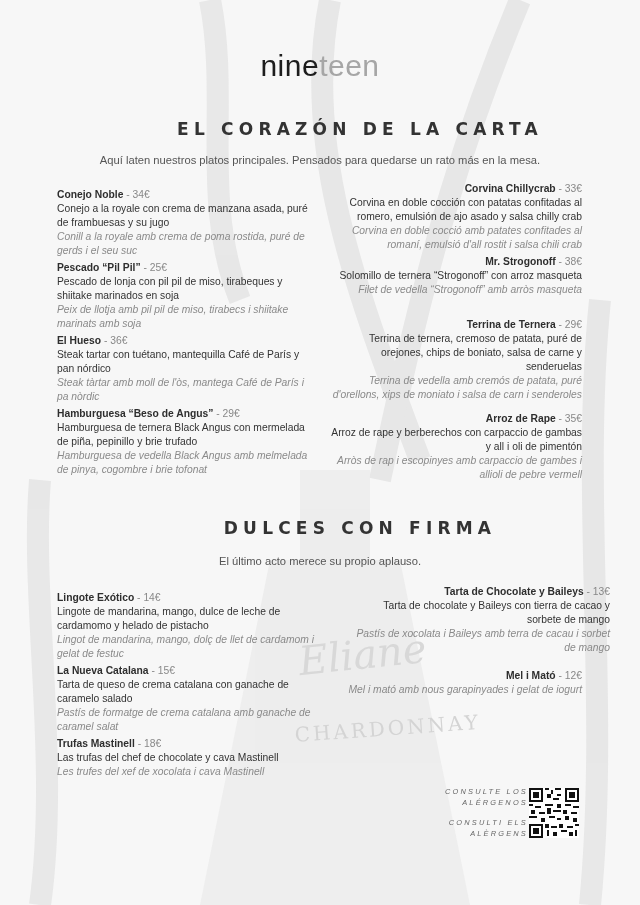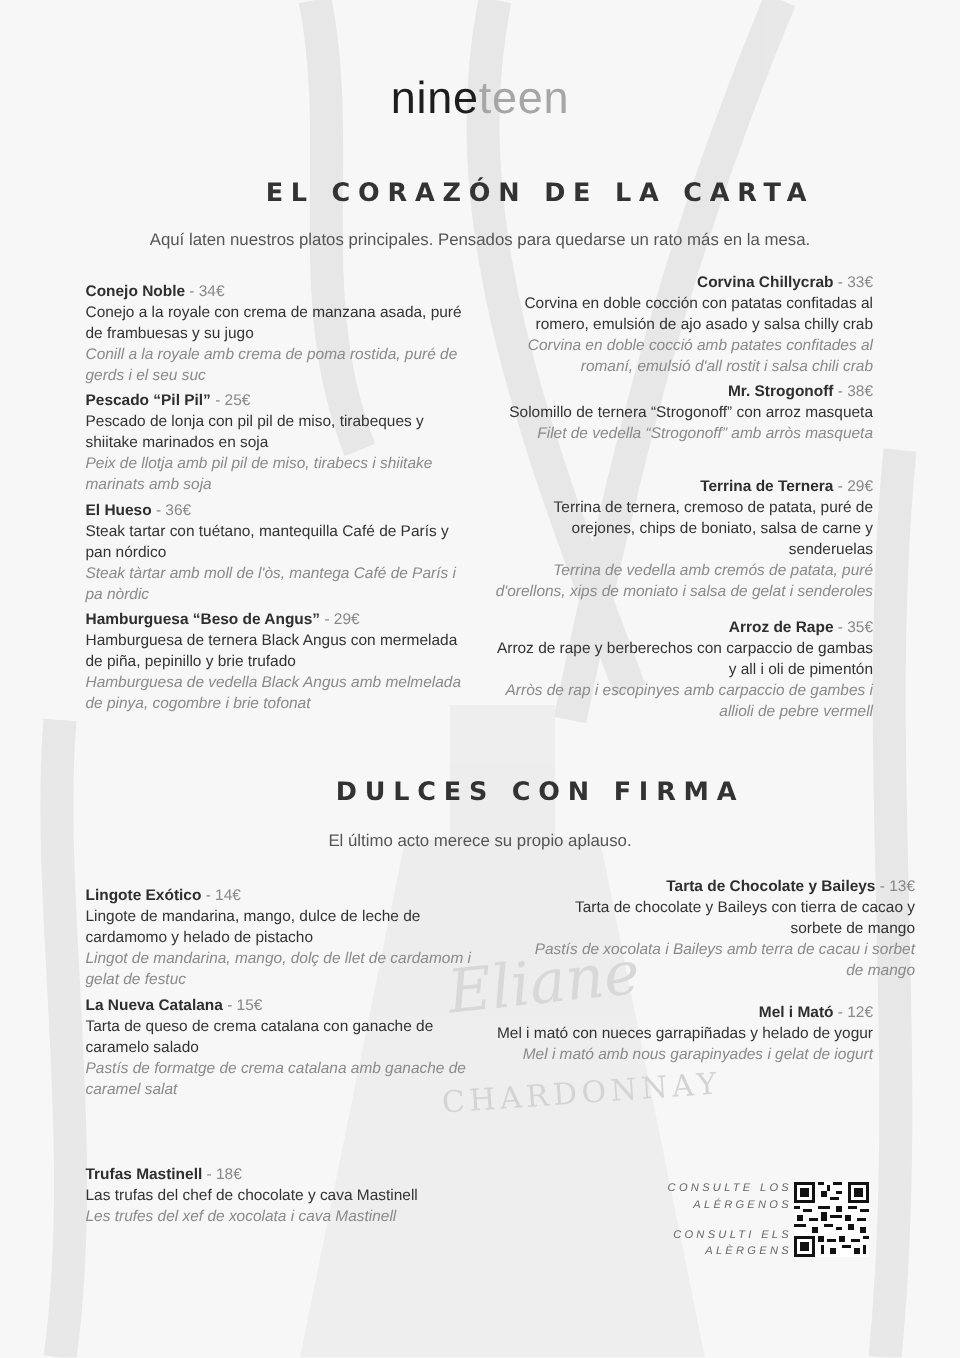--- a/index.html
+++ b/index.html
@@ -108,21 +108,21 @@
       <div class="dish-ca">Corvina en doble cocció amb patates confitades al romaní, emulsió d'all rostit i salsa chili crab</div>
     </div>
     <div class="dish" style="position:absolute; top:255px; width:258px;">
       <div class="dish-head"><span class="dish-name">Mr. Strogonoff</span><span class="dish-price"> - 38€</span></div>
       <div class="dish-es">Solomillo de ternera “Strogonoff” con arroz masqueta</div>
       <div class="dish-ca">Filet de vedella “Strogonoff” amb arròs masqueta</div>
     </div>
     <div class="dish" style="position:absolute; top:318px; width:258px;">
       <div class="dish-head"><span class="dish-name">Terrina de Ternera</span><span class="dish-price"> - 29€</span></div>
       <div class="dish-es">Terrina de ternera, cremoso de patata, puré de orejones, chips de boniato, salsa de carne y senderuelas</div>
-      <div class="dish-ca">Terrina de vedella amb cremós de patata, puré d'orellons, xips de moniato i salsa de gelat i senderoles</div>
+      <div class="dish-ca">Terrina de vedella amb cremós de patata, puré d'orellons, xips de moniato i salsa de carn i senderoles</div>
     </div>
     <div class="dish" style="position:absolute; top:412px; width:258px;">
       <div class="dish-head"><span class="dish-name">Arroz de Rape</span><span class="dish-price"> - 35€</span></div>
       <div class="dish-es">Arroz de rape y berberechos con carpaccio de gambas y all i oli de pimentón</div>
       <div class="dish-ca">Arròs de rap i escopinyes amb carpaccio de gambes i allioli de pebre vermell</div>
     </div>
   </div>
 
   <div class="section-title" style="top:518px;">DULCES CON FIRMA</div>
   <div class="section-sub" style="top:555px;">El último acto merece su propio aplauso.</div>
@@ -131,36 +131,35 @@
     <div class="dish" style="position:absolute; top:591px; width:258px;">
       <div class="dish-head"><span class="dish-name">Lingote Exótico</span><span class="dish-price"> - 14€</span></div>
       <div class="dish-es">Lingote de mandarina, mango, dulce de leche de cardamomo y helado de pistacho</div>
       <div class="dish-ca">Lingot de mandarina, mango, dolç de llet de cardamom i gelat de festuc</div>
     </div>
     <div class="dish" style="position:absolute; top:664px; width:258px;">
       <div class="dish-head"><span class="dish-name">La Nueva Catalana</span><span class="dish-price"> - 15€</span></div>
       <div class="dish-es">Tarta de queso de crema catalana con ganache de caramelo salado</div>
       <div class="dish-ca">Pastís de formatge de crema catalana amb ganache de caramel salat</div>
     </div>
-    <div class="dish" style="position:absolute; top:777px; width:258px;">
+    <div class="dish" style="position:absolute; top:737px; width:258px;">
       <div class="dish-head"><span class="dish-name">Trufas Mastinell</span><span class="dish-price"> - 18€</span></div>
       <div class="dish-es">Las trufas del chef de chocolate y cava Mastinell</div>
       <div class="dish-ca">Les trufes del xef de xocolata i cava Mastinell</div>
     </div>
   </div>
 
   <div class="col right">
     <div class="dish" style="position:absolute; top:585px; width:258px;margin-left:28px;">
       <div class="dish-head"><span class="dish-name">Tarta de Chocolate y Baileys</span><span class="dish-price"> - 13€</span></div>
       <div class="dish-es">Tarta de chocolate y Baileys con tierra de cacao y sorbete de mango</div>
       <div class="dish-ca">Pastís de xocolata i Baileys amb terra de cacau i sorbet de mango</div>
     </div>
     <div class="dish" style="position:absolute; top:657px; width:258px;margin-top:12px;">
       <div class="dish-head"><span class="dish-name">Mel i Mató</span><span class="dish-price"> - 12€</span></div>
-      <div class="dish-es">Mel i mató con nueces garrapiñadas y helado de yogur</div>
       <div class="dish-ca">Mel i mató amb nous garapinyades i gelat de iogurt</div>
     </div>
   </div>
 
   <div class="allergens">
     <div>CONSULTE LOS</div>
     <div>ALÉRGENOS</div>
     <div class="gap"></div>
     <div>CONSULTI ELS</div>
     <div>ALÈRGENS</div>

